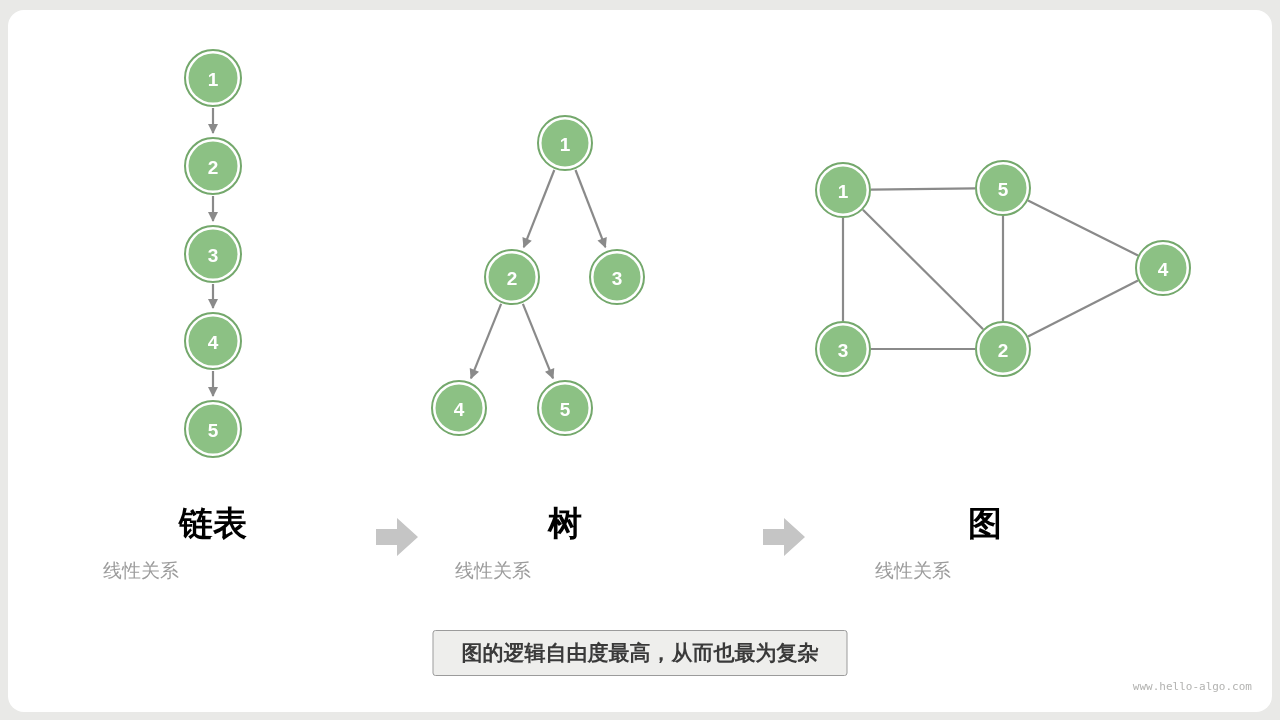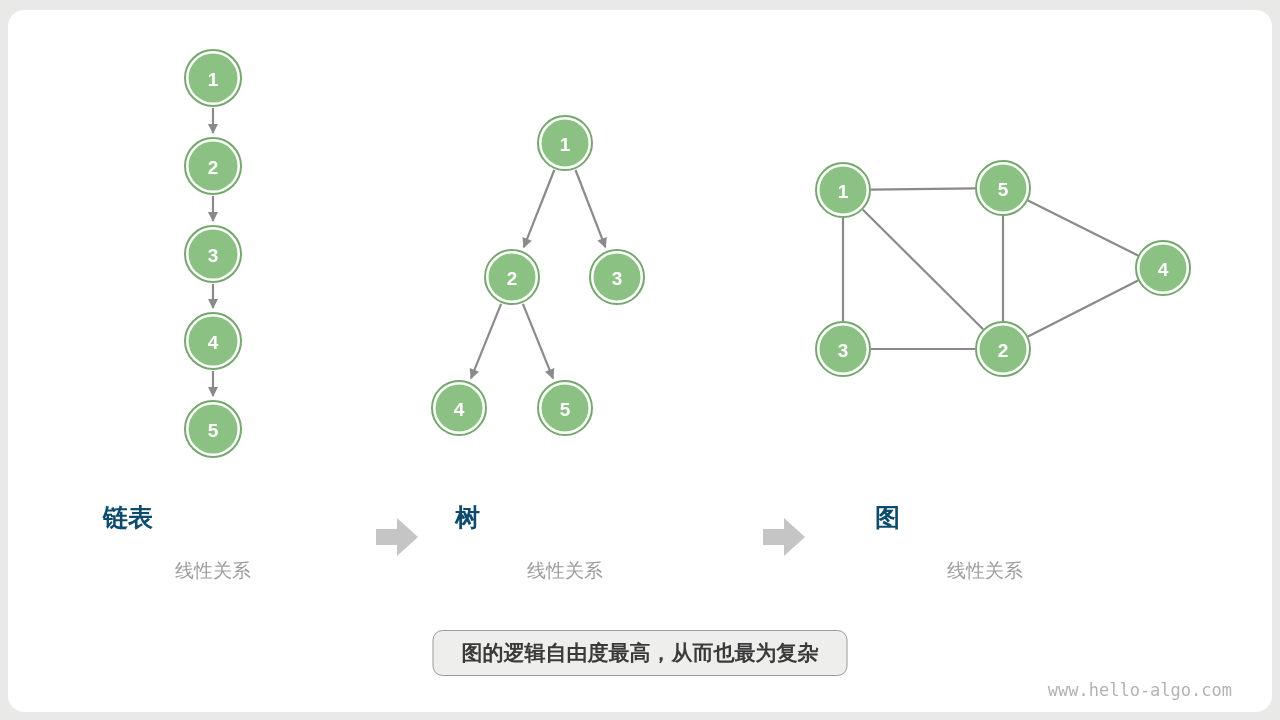--- a/index.html
+++ b/index.html
@@ -10,37 +10,37 @@
   }
   .card{
     position:absolute;left:8px;top:10px;right:8px;bottom:8px;
     background:#ffffff;border-radius:16px;
   }
   .canvas{
     position:absolute;left:0;top:0;width:1280px;height:720px;
   }
   .sec-title{
     position:absolute;width:220px;top:501px;
-    font-size:25px;font-weight:700;color:#0c4a6e;
+    text-align:center;font-size:34px;font-weight:700;color:#000000;
   }
   .sec-sub{
     position:absolute;width:220px;top:558px;
-    text-align:center;font-size:19px;font-weight:400;color:#9c9c9c;
+    font-size:19px;font-weight:400;color:#9c9c9c;
   }
   .t0{left:103px;} .t1{left:455px;} .t2{left:875px;}
   .caption{
     position:absolute;top:630px;left:50%;transform:translateX(-50%);
-    background:#eeeeec;border:1.5px solid #9b9b9b;border-radius:10px;
+    background:#eeeeec;border:1.5px solid #9b9b9b;border-radius:3px;
     padding:8px 28px;font-size:21px;font-weight:600;color:#3a3a3a;
     white-space:nowrap;
   }
   .watermark{
-    position:absolute;right:48px;top:680px;
+    position:absolute;right:28px;top:680px;
     font-family:"DejaVu Sans Mono","Liberation Mono",monospace;
-    font-size:17px;color:#b3b3b1;
+    font-size:11px;color:#b3b3b1;
   }
 </style>
 </head>
 <body>
 
 <div class="card"></div>
 
 <svg class="canvas" width="1280" height="720" viewBox="0 0 1280 720" xmlns="http://www.w3.org/2000/svg">
   <defs>
     <marker id="arrowhead" markerUnits="userSpaceOnUse" markerWidth="12" markerHeight="12" viewBox="0 0 12 12" refX="10" refY="6" orient="auto">

